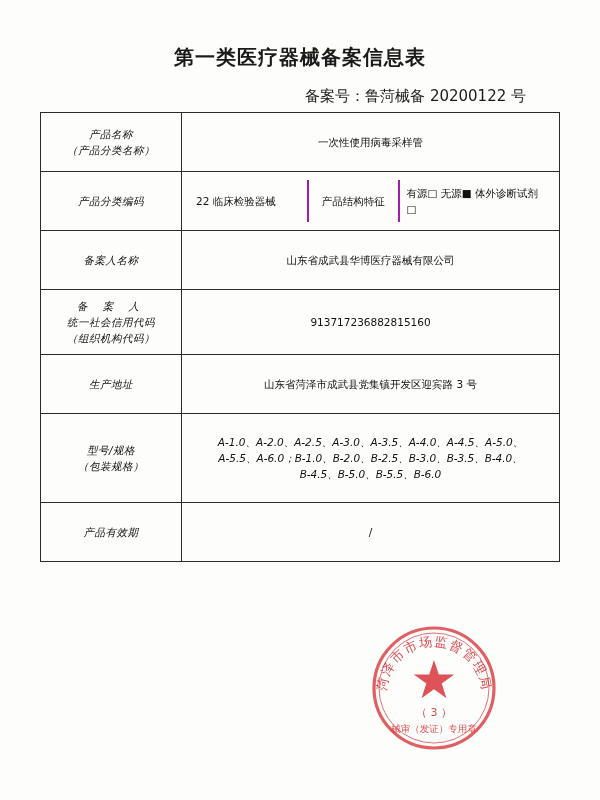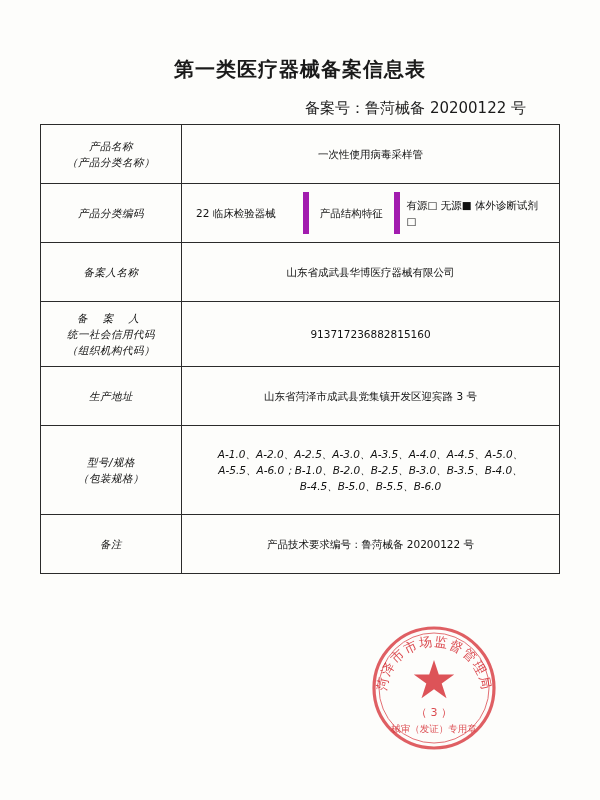--- a/index.html
+++ b/index.html
@@ -19,21 +19,21 @@
     position: relative;
     width: 600px;
     height: 800px;
     background: #fdfdfb;
   }
   .doc-title {
     text-align: center;
     font-size: 20px;
     font-weight: bold;
     letter-spacing: 1px;
-    padding-top: 56px;
+    padding-top: 44px;
     color: #1a1a1a;
   }
   .record-no {
     text-align: right;
     font-size: 15px;
     padding: 16px 74px 6px 0;
     color: #1a1a1a;
   }
   table.form {
     border-collapse: collapse;
@@ -61,21 +61,21 @@
     padding-left: 10px;
   }
   .spaced {
     letter-spacing: 6px;
   }
   .inner-split {
     display: flex;
     width: 100%;
   }
   .inner-split .cell {
-    border-right: 6px solid #a21caf;
+    border-right: 2px solid #a21caf;
     padding: 5px 7px;
     box-sizing: border-box;
     display: flex;
     align-items: center;
   }
   .inner-split .cell:last-child {
     border-right: none;
   }
   .c1 { width: 33%; }
   .c2 { width: 25%; text-align: center; justify-content: center; }
@@ -159,27 +159,27 @@
       </td>
       <td class="value model-cell">
         <span class="mline">A-1.0、A-2.0、A-2.5、A-3.0、A-3.5、A-4.0、A-4.5、A-5.0、</span>
         <span class="mline">A-5.5、A-6.0；B-1.0、B-2.0、B-2.5、B-3.0、B-3.5、B-4.0、</span>
         <span class="mline">B-4.5、B-5.0、B-5.5、B-6.0</span>
       </td>
     </tr>
 
 
 
-
-    <tr>
-      <td class="label tall2">
-        <span class="mline">备注</span>
-      </td>
-      <td class="value">产品技术要求编号：鲁菏械备 20200122 号</td>
-    </tr>
+    <tr>
+      <td class="label tall2">
+        <span class="mline">产品有效期</span>
+      </td>
+      <td class="value">/</td>
+    </tr>
+
 
   </tbody>
     </table>
 
   <div class="stamp">
     <svg width="136" height="136" viewBox="0 0 136 136" xmlns="http://www.w3.org/2000/svg">
       <g opacity="0.72" fill="none" stroke="#d4232a">
         <circle cx="68" cy="68" r="60" stroke-width="3.2"></circle>
         <circle cx="68" cy="68" r="55" stroke-width="0.9"></circle>
       </g>

